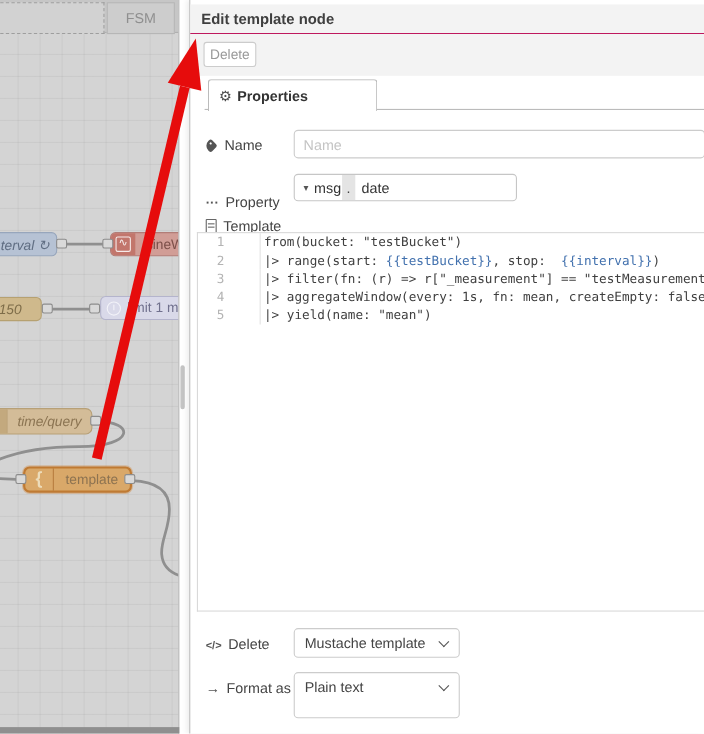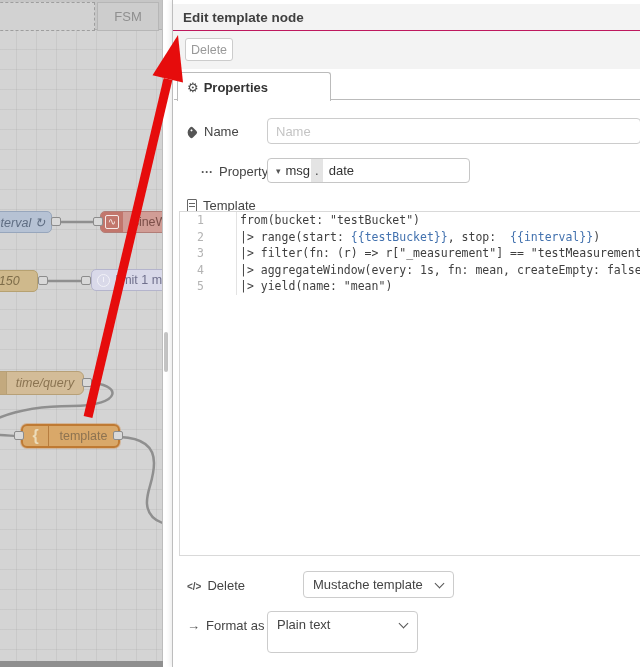--- a/index.html
+++ b/index.html
@@ -64,21 +64,21 @@
     background:#fff; border-left:1px solid #bdbdbd;
     box-shadow:-2px 0 5px rgba(0,0,0,0.08); z-index:10; }
   .tray-header { position:absolute; left:0; top:4px; right:0; height:27px;
     background:#f3f3f3; border-bottom:1px solid #be185d; color:#3f3f3f;
     font-size:13.5px; font-weight:bold; padding:6px 0 0 10px; }
   .tray-toolbar { position:absolute; left:0; top:31px; right:0; height:38px;
     background:#f3f3f3; }
   .btn-delete { position:absolute; left:12px; top:7px; width:48px; height:23px;
     background:#fff; border:1px solid #ccc; border-radius:3px; color:#999;
     font-size:12.5px; font-family:Liberation Sans, sans-serif; }
-  .tabrow { position:absolute; left:1px; top:69px; right:0; height:31px;
+  .tabrow { position:absolute; left:13px; top:69px; right:0; height:31px;
     border-bottom:1px solid #bbb; background:#fff; }
   .tab-props { position:absolute; left:3px; top:3px; width:154px; height:29px;
     background:#fff; border:1px solid #bbb; border-bottom:none;
     border-radius:3px 3px 0 0; z-index:2; font-size:13px; font-weight:bold; color:#333;
     padding:7px 0 0 9px; }
   .gear { font-weight:normal; color:#4a4a4a; margin-right:5px; font-size:13px; }
 
   .form-label { position:absolute; left:14px; font-size:13px; color:#444;
     white-space:nowrap; }
   .lbl-icon { display:inline-block; color:#555; margin-right:6px; }
@@ -197,21 +197,21 @@
       <div class="tab-props">
         <span class="gear">⚙</span><span>Properties</span>
       </div>
     </div>
 
     <div class="form-label" style="top:124px;">
       <span class="tag-icon"></span><span>Name</span>
     </div>
     <input class="txt-input" type="text" placeholder="Name" style="">
 
-    <div class="form-label" style="top:164px;margin-left:14px;">
+    <div class="form-label" style="top:176px;">
       <span class="lbl-icon dots-icon">···</span><span>Property</span>
     </div>
     <div class="typed-input">
       <span class="ti-caret">▾</span>
       <span>msg</span>
       <span class="ti-sep">.</span>
       <span class="ti-value">date</span>
     </div>
 
     <div class="form-label" style="top:197px;">
@@ -223,21 +223,21 @@
           <div class="ed-row"><span class="ed-gutter">2</span><span class="ed-text"><span class="seg-code">|&gt; range(start: </span><span class="seg-mustache">{{testBucket}}</span><span class="seg-code">, stop:  </span><span class="seg-mustache">{{interval}}</span><span class="seg-code">)</span></span></div>
           <div class="ed-row"><span class="ed-gutter">3</span><span class="ed-text"><span class="seg-code">|&gt; filter(fn: (r) =&gt; r["_measurement"] == "testMeasurement")</span></span></div>
           <div class="ed-row"><span class="ed-gutter">4</span><span class="ed-text"><span class="seg-code">|&gt; aggregateWindow(every: 1s, fn: mean, createEmpty: false)</span></span></div>
           <div class="ed-row"><span class="ed-gutter">5</span><span class="ed-text"><span class="seg-code">|&gt; yield(name: "mean")</span></span></div>
         </div>
     </div>
 
     <div class="form-label" style="top:578px;">
       <span class="lbl-icon fmt-icon">&lt;/&gt;</span><span>Delete</span>
     </div>
-    <div class="select-box" style="top:571px;margin-left:36px;">
+    <div class="select-box" style="top:571px;">
       <span>Mustache template</span>
       <span class="chev"></span>
     </div>
 
     <div class="form-label" style="top:618px;">
       <span class="lbl-icon">→</span><span>Format as</span>
     </div>
     <div class="select-box" style="top:611px; height:42px;">
       <span>Plain text</span>
       <span class="chev"></span>

